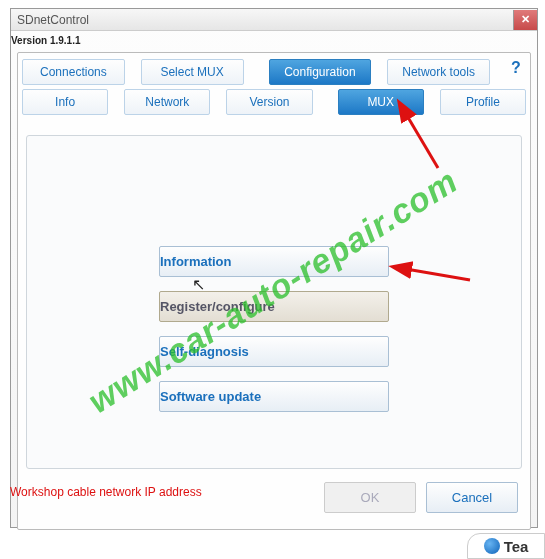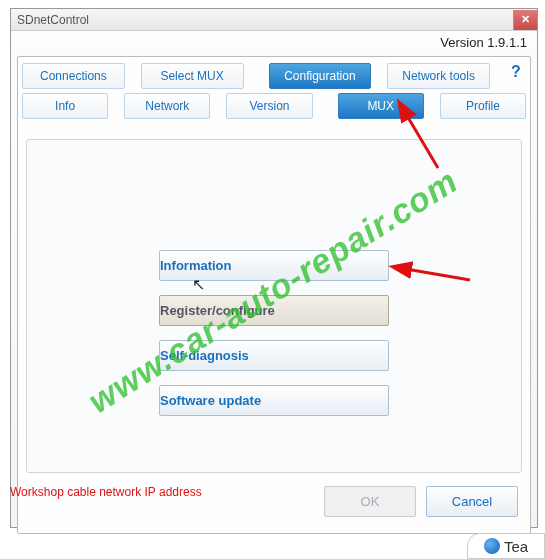--- a/index.html
+++ b/index.html
@@ -34,23 +34,23 @@
   .closebtn {
     width: 24px; height: 20px;
     background: linear-gradient(#e07a7a,#c74a4a);
     color: #fff;
     display: flex; align-items: center; justify-content: center;
     border-left: 1px solid #999;
     font-weight: bold;
     font-size: 11px;
   }
   .version {
-    text-align: right;
-    font-weight: normal;
-    font-size: 13px;
+    text-align: left;
+    font-weight: bold;
+    font-size: 10px;
     padding: 4px 10px 4px 0;
     color: #222;
   }
   .body-area {
     border: 1px solid #bbb;
     border-radius: 2px;
     margin: 2px 6px 6px 6px;
     height: 478px;
     background: #fefefe;
     position: relative;
@@ -149,21 +149,21 @@
   .dlg-btn.disabled { color: #aab; background:#f0f0f0; border-color:#ccc; }
   .tv {
     position: absolute;
     right: 0; bottom: 0;
     width: 78px; height: 26px;
     border: 1px solid #ccc;
     border-radius: 13px 0 0 0;
     background: #fff;
     display: flex; align-items: center; justify-content: center;
     gap: 4px;
-    font-weight: normal; font-size: 15px; color: #333;
+    font-weight: bold; font-size: 15px; color: #333;
   }
   .tv-icon {
     width: 16px; height: 16px; border-radius: 50%;
     background: radial-gradient(circle at 35% 35%, #67b4f2, #0d62b8);
   }
   
   .arrow { position: absolute; pointer-events: none; }
   .arrow svg { overflow: visible; }
   
   .wm {

